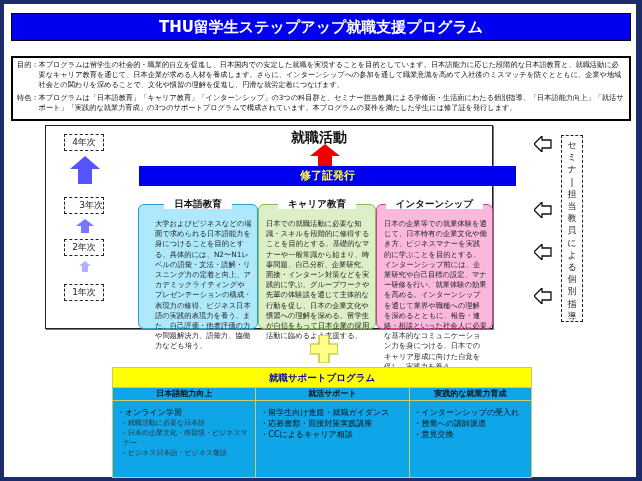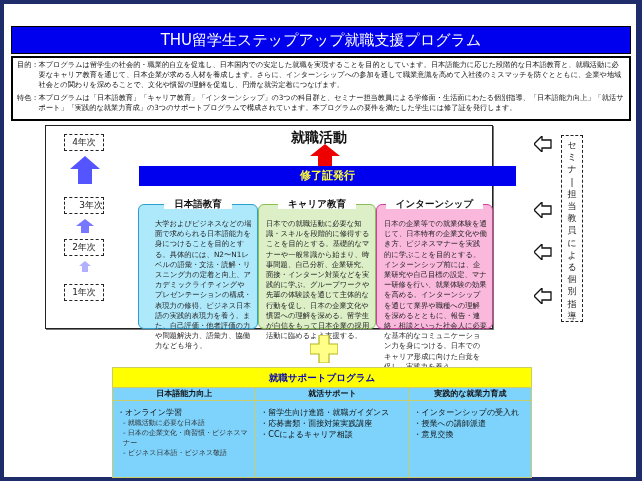--- a/index.html
+++ b/index.html
@@ -1,38 +1,38 @@
 <!DOCTYPE html>
 <html><head>
 <meta charset="utf-8">
 <style>
 *{box-sizing:border-box;margin:0;padding:0;}
 html,body{width:642px;height:481px;overflow:hidden;}
 body{background:#1f2c6a;font-family:"DejaVu Sans",sans-serif;position:relative;}
 .page{position:absolute;left:4px;top:4px;width:632px;height:473px;background:#fff;}
-.title-bar{position:absolute;left:7px;top:22px;width:620px;height:28px;background:#0000ee;border:1px solid #000;color:#fff;font-weight:normal;font-size:15px;text-align:center;line-height:26px;}
+.title-bar{position:absolute;left:7px;top:9px;width:620px;height:28px;background:#0000ee;border:1px solid #000;color:#fff;font-weight:bold;font-size:15px;text-align:center;line-height:26px;}
 .purpose-box{position:absolute;left:7px;top:52px;width:620px;height:65px;border:2px solid #000;padding:2px 4px;font-size:7.2px;line-height:10px;color:#111;}
 .purpose-row{display:flex;margin-bottom:3px;}
 .purpose-label{flex:0 0 auto;white-space:nowrap;}
 .purpose-text{flex:1;}
 .flow-box{position:absolute;left:41px;top:121px;width:448px;height:204px;border:1.5px solid #222;box-shadow:1px 1px 0 #777;}
 .year{position:absolute;left:18px;width:40px;height:17px;border:1.5px dashed #222;font-size:9px;text-align:center;line-height:14px;color:#222;background:#fff;}
 .job-label{position:absolute;left:245px;top:3px;font-size:14px;font-weight:bold;color:#111;}
 .cert-bar{position:absolute;left:93px;top:40px;width:377px;height:20px;background:#0000ee;color:#ffff33;font-weight:bold;font-size:11px;text-align:center;line-height:20px;}
 .course{position:absolute;top:78px;height:125px;border-radius:6px;border:1.5px solid;padding:14px 5px 3px 7px;font-size:7.3px;line-height:10.2px;color:#222;}
 .course-title{position:absolute;top:-6px;left:0;right:0;text-align:center;font-size:9.5px;font-weight:bold;color:#111;}
 .course-title span{background:#fff;padding:0 10px;}
 .c1{left:92px;width:120px;background:#aee9fb;border-color:#2a9fd0;padding-left:16px;}
 .c2{left:212px;width:118px;background:#dcefc6;border-color:#89bd55;}
 .c3{left:330px;width:117px;background:#fbb8dd;border-color:#d0409a;}
 .hollow-arrow{position:absolute;left:488px;width:18px;height:16px;}
 .seminar{position:absolute;left:515px;top:9px;width:22px;height:187px;border:1.5px dashed #222;font-size:9px;color:#222;display:flex;flex-direction:column;align-items:center;padding-top:3px;}
 .seminar span{display:block;line-height:12.2px;}
 .plus{position:absolute;left:306px;top:331px;width:28px;height:28px;}
-.support{position:absolute;left:108px;top:363px;width:420px;height:111px;background:#7dd3fc;border:1px solid #cccc66;}
+.support{position:absolute;left:108px;top:363px;width:420px;height:111px;background:#0ea5e9;border:1px solid #cccc66;}
 .support-head{height:20px;background:#ffff00;text-align:center;font-weight:bold;font-size:9.5px;line-height:20px;color:#0a0ab0;border-bottom:1px solid #cccc66;}
 .support-cols{display:flex;height:90px;}
 .support-col{border-right:1px solid #cccc66;padding:0 4px;}
 .support-col:last-child{border-right:none;}
 .sc1{width:144px;}.sc2{width:154px;}.sc3{width:122px;}
 .col-head{text-align:center;font-weight:bold;font-size:8px;line-height:12px;border-bottom:1px solid #cccc66;margin:0 -4px 6px;color:#111;}
 .item{font-size:8px;line-height:11px;color:#111;}
 .sub{font-size:7px;line-height:10px;color:#333;padding-left:6px;}
 </style>
 </head>

